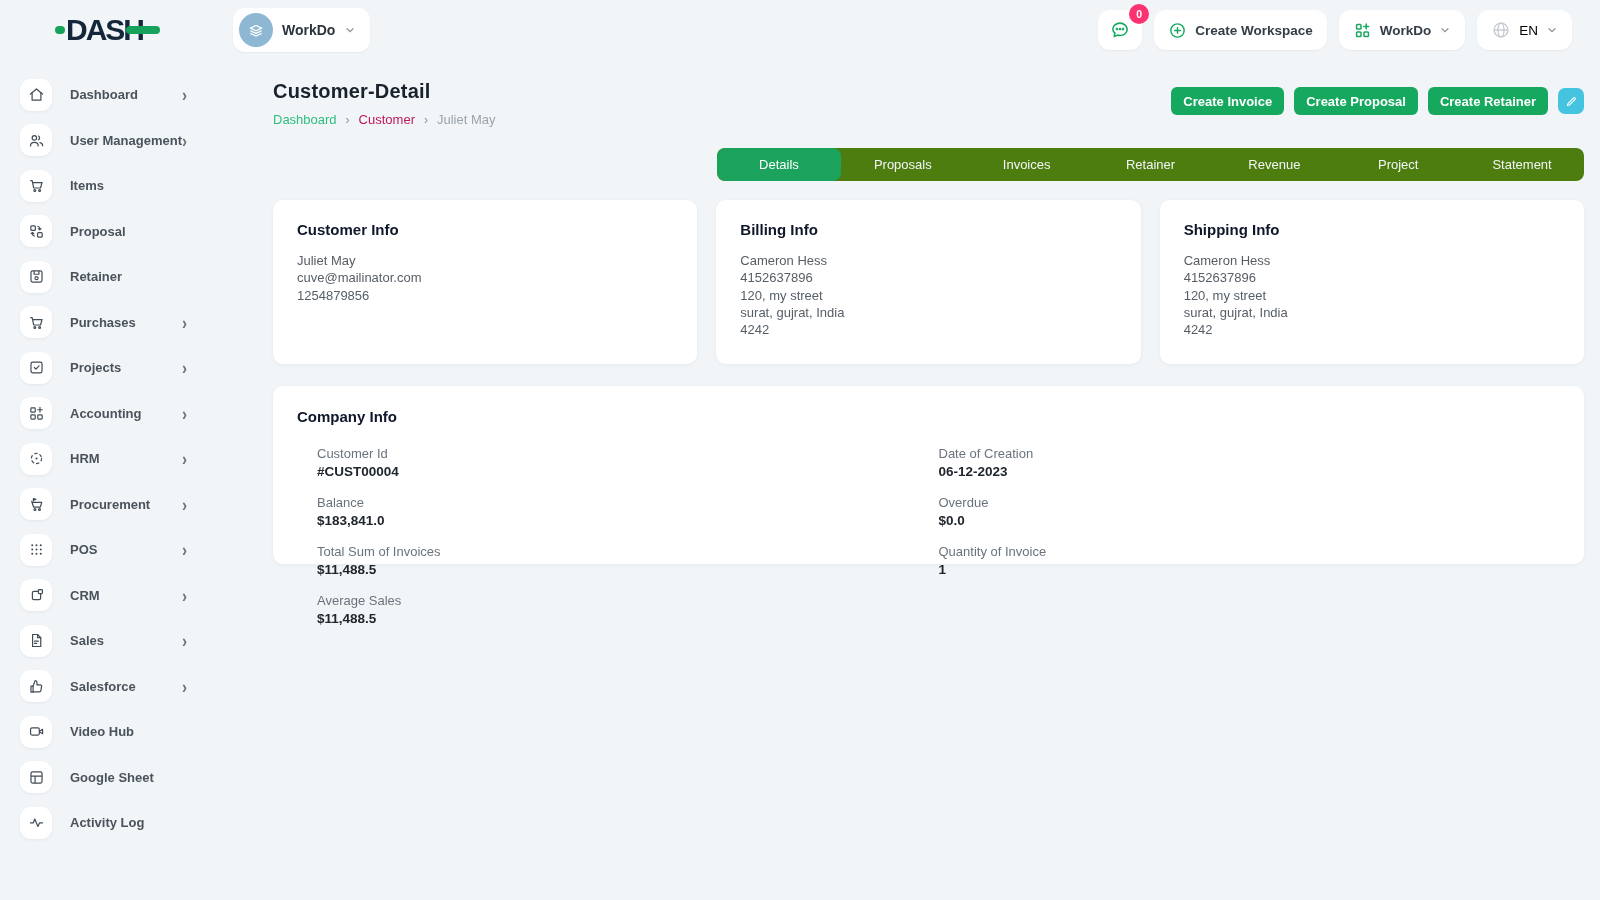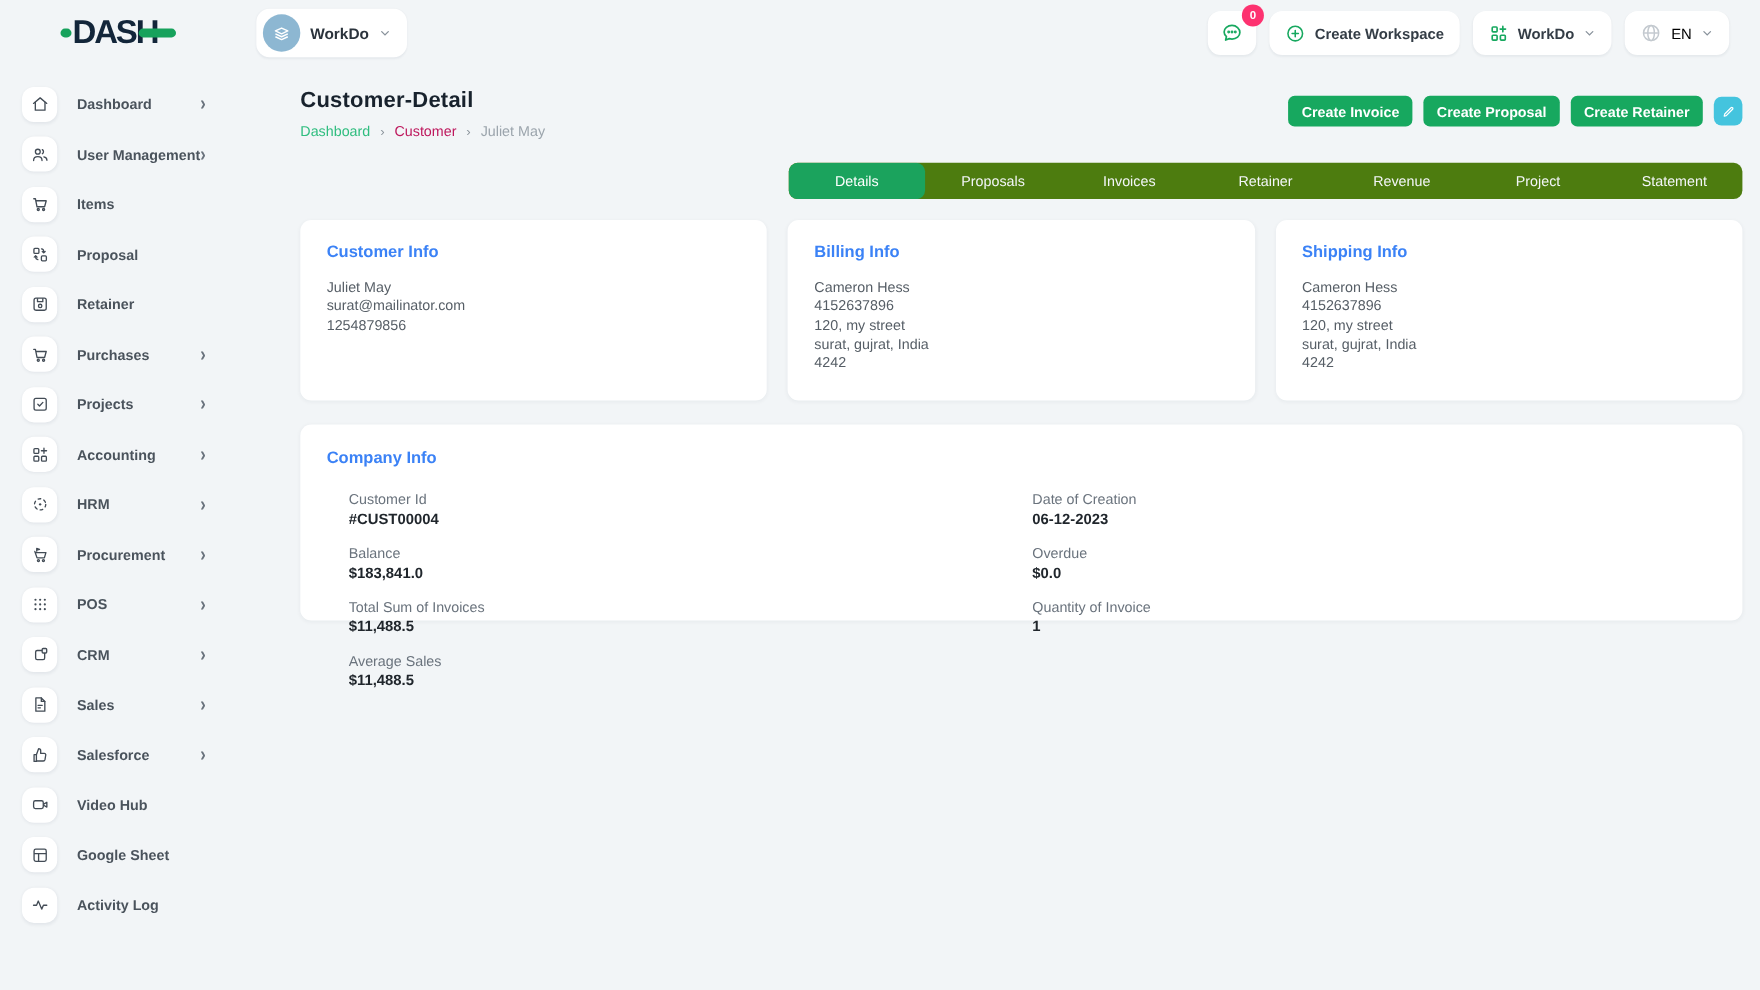--- a/index.html
+++ b/index.html
@@ -58,21 +58,21 @@
 
   .tabbar { width:867px; margin-left:auto; margin-top:21px; height:33px; background:#4d7c0f;
     border-radius:8px; display:flex; overflow:hidden; }
   .tab { flex:1; display:flex; align-items:center; justify-content:center; font-size:13px;
     color:#f3f6f8; font-weight:400; cursor:pointer; border-radius:8px; }
   .tab.active { background:#1ba35d; color:#fff; }
 
   .cards-row { display:flex; gap:19px; margin-top:19px; }
   .card { background:#fff; border-radius:10px; box-shadow:0 1px 4px rgba(25,45,65,.05); }
   .info-card { flex:1; height:164px; padding:21px 24px; }
-  .card-title { font-size:15px; font-weight:800; color:#3b82f6; }
+  .card-title { font-size:15px; font-weight:800; color:#0f172a; }
   .info-lines { margin-top:14px; font-size:13px; color:#565e66; line-height:17.3px; }
 
   .company-card { margin-top:22px; height:178px; padding:22px 24px; }
   .company-grid { display:grid; grid-template-columns:1fr 1fr; row-gap:16px;
     margin:21px 0 0 20px; }
   .f-label { font-size:13px; color:#6a737d; }
   .f-value { font-size:13.5px; font-weight:800; color:#20262c; margin-top:3px; }
 
   svg { display:block; }
 </style>
@@ -381,21 +381,21 @@
     <div class="tab">Revenue</div>
     <div class="tab">Project</div>
     <div class="tab">Statement</div>
   </div>
 
   <div class="cards-row">
     <div class="card info-card">
       <div class="card-title">Customer Info</div>
       <div class="info-lines">
         <div>Juliet May</div>
-        <div>surat@mailinator.com</div>
+        <div>cuve@mailinator.com</div>
         <div>1254879856</div>
       </div>
     </div>
     <div class="card info-card">
       <div class="card-title">Billing Info</div>
       <div class="info-lines">
         <div>Cameron Hess</div>
         <div>4152637896</div>
         <div>120, my street</div>
         <div>surat, gujrat, India</div>

